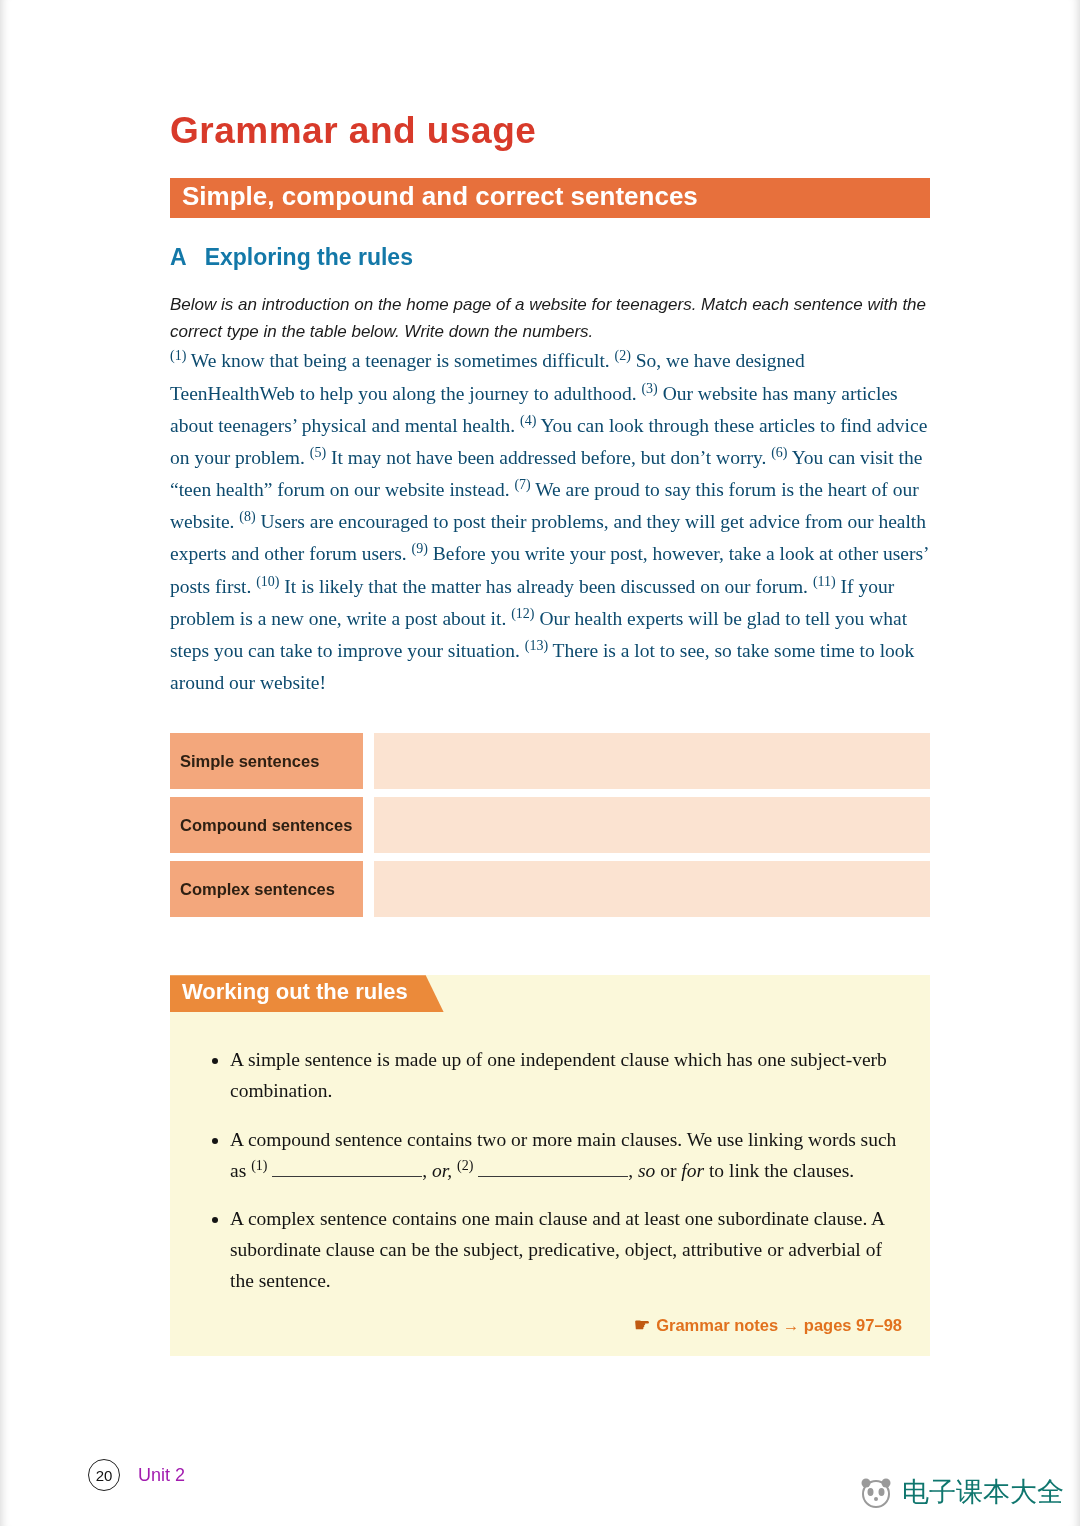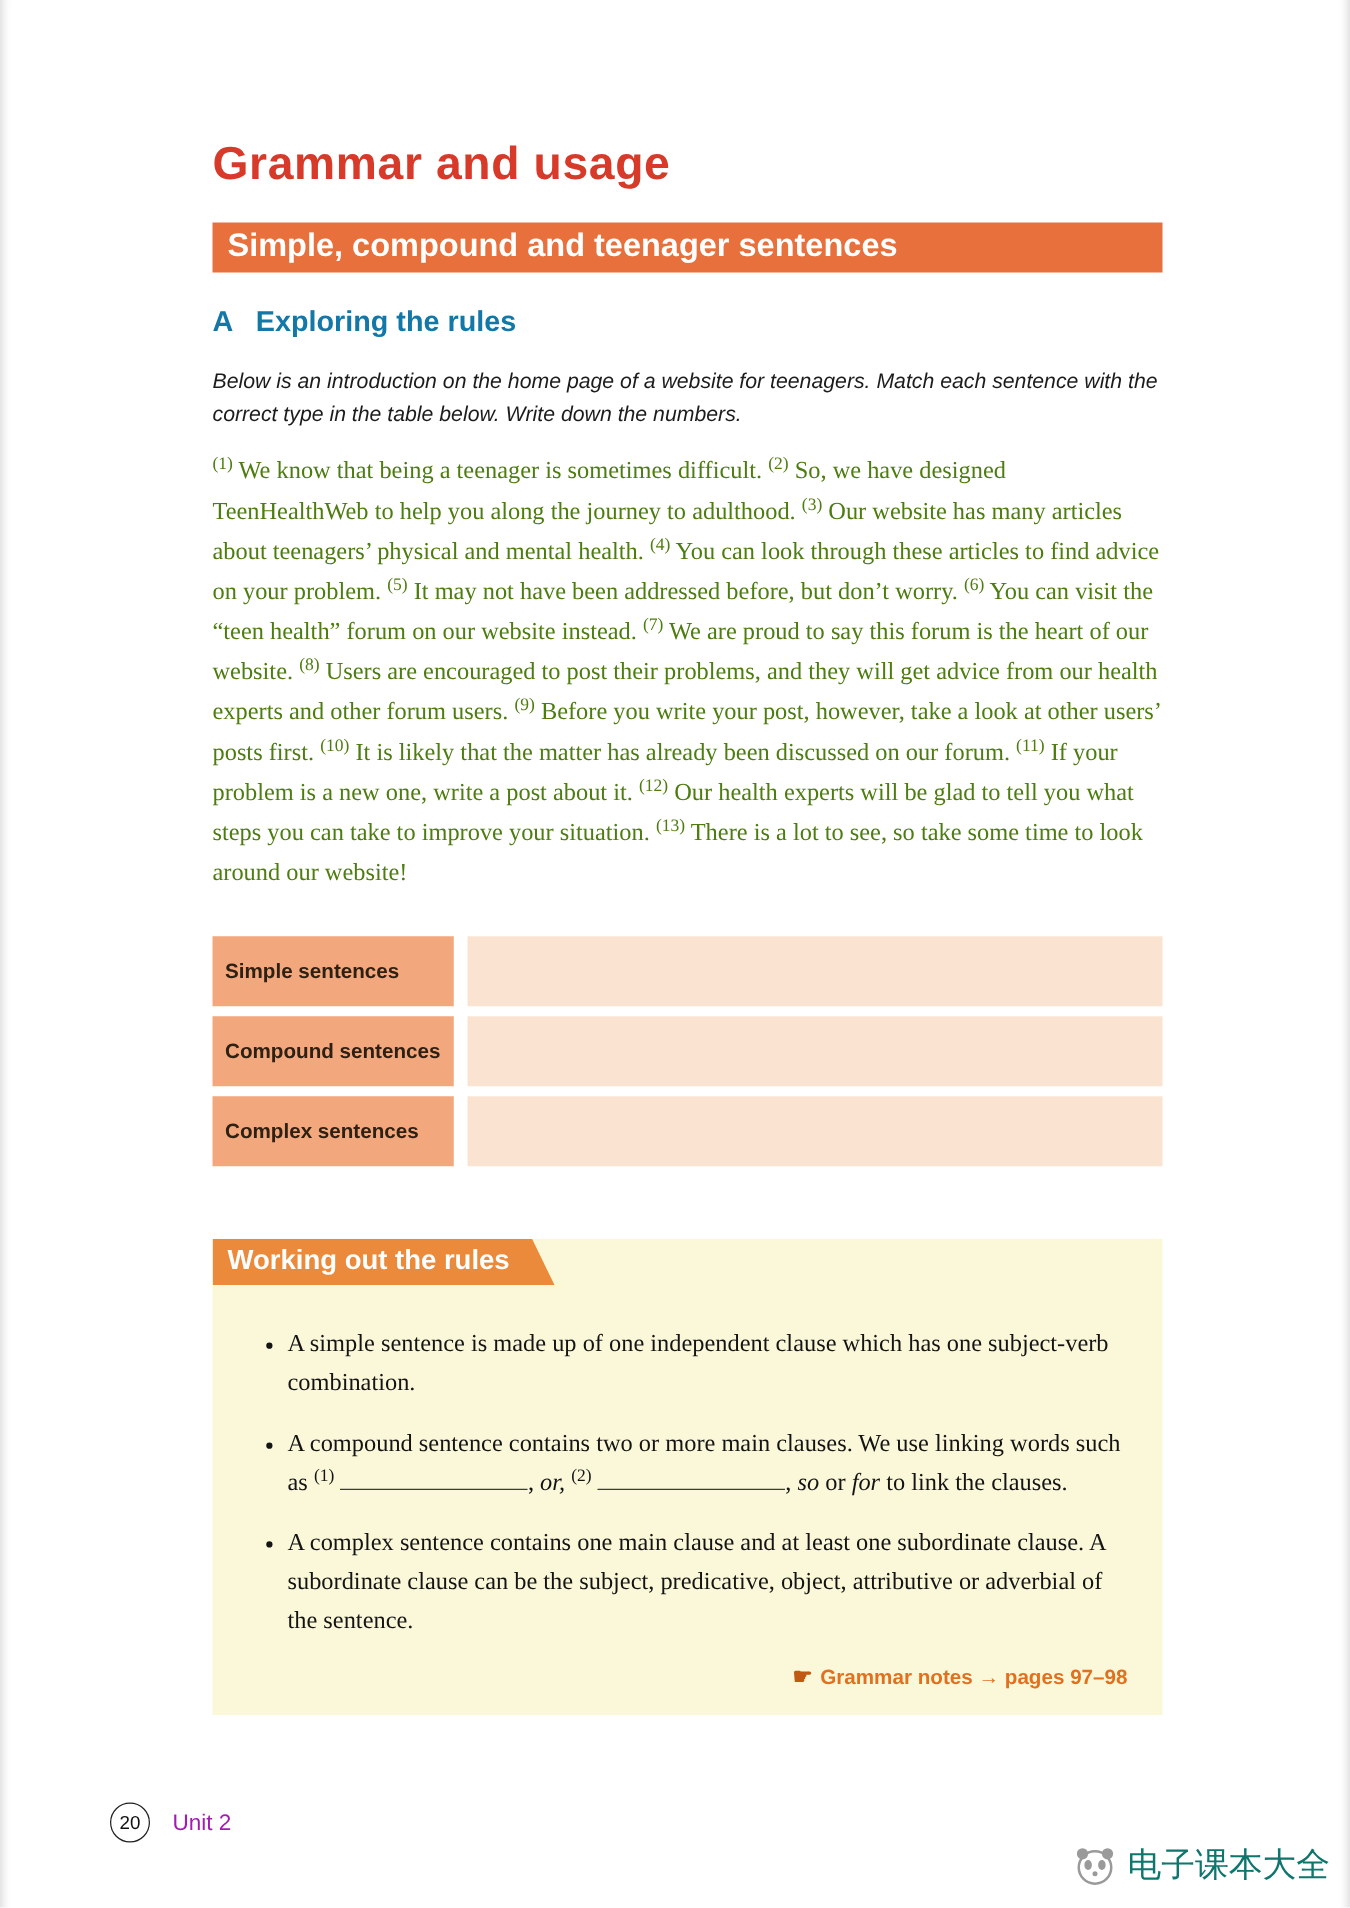--- a/index.html
+++ b/index.html
@@ -48,24 +48,23 @@
   .section-head .letter { margin-right: 18px; }
   .instructions {
     margin-top: 20px;
     font-family: "Liberation Sans", sans-serif;
     font-style: italic;
     font-size: 17px;
     line-height: 1.6;
     color: #1c1c1c;
   }
   .passage {
-    margin-top: 16px;
     font-size: 19.5px;
     line-height: 1.65;
-    color: #4d7c0f;
+    color: #0c4a6e;
   }
   .sup {
     font-size: 14px;
     position: relative;
     top: -7px;
   }
   .ans-table { margin-top: 34px; }
   .t-row { display: flex; margin-bottom: 8px; height: 56px; }
   .t-label {
     width: 193px;
@@ -121,21 +120,21 @@
     font-family: "Liberation Sans", sans-serif;
     font-weight: 700;
     font-size: 16.5px;
     color: #e1711e;
     padding-left: 32px;
   }
   .grammar-note .hand { color: #c05a12; margin-right: 6px; font-size: 18px; }
   .page-footer {
     position: absolute;
     left: 88px;
-    bottom: 52px;
+    bottom: 35px;
     display: flex;
     align-items: center;
     font-family: "Liberation Sans", sans-serif;
   }
   .page-num-badge {
     width: 32px;
     height: 32px;
     border: 1.5px solid #222222;
     border-radius: 50%;
     display: flex;
@@ -158,21 +157,21 @@
   .watermark svg { margin-right: 6px; }
 </style>
 </head>
 <body>
 
 <div class="page">
   <div class="content">
 
     <div class="page-title">Grammar and usage</div>
 
-    <div class="banner">Simple, compound and teenager sentences</div>
+    <div class="banner">Simple, compound and correct sentences</div>
 
     <div class="section-head">
       <span class="letter">A</span>
       <span>Exploring the rules</span>
     </div>
 
     <div class="instructions">Below is an introduction on the home page of a website for teenagers. Match each sentence with the correct type in the table below. Write down the numbers.</div>
 
     <div class="passage"><span class="sup">(1)</span><span> We know that being a teenager is sometimes difficult. </span><span class="sup">(2)</span><span> So, we have designed TeenHealthWeb to help you along the journey to adulthood. </span><span class="sup">(3)</span><span> Our website has many articles about teenagers’ physical and mental health. </span><span class="sup">(4)</span><span> You can look through these articles to find advice on your problem. </span><span class="sup">(5)</span><span> It may not have been addressed before, but don’t worry. </span><span class="sup">(6)</span><span> You can visit the “teen health” forum on our website instead. </span><span class="sup">(7)</span><span> We are proud to say this forum is the heart of our website. </span><span class="sup">(8)</span><span> Users are encouraged to post their problems, and they will get advice from our health experts and other forum users. </span><span class="sup">(9)</span><span> Before you write your post, however, take a look at other users’ posts first. </span><span class="sup">(10)</span><span> It is likely that the matter has already been discussed on our forum. </span><span class="sup">(11)</span><span> If your problem is a new one, write a post about it. </span><span class="sup">(12)</span><span> Our health experts will be glad to tell you what steps you can take to improve your situation. </span><span class="sup">(13)</span><span> There is a lot to see, so take some time to look around our website! </span></div>
 

